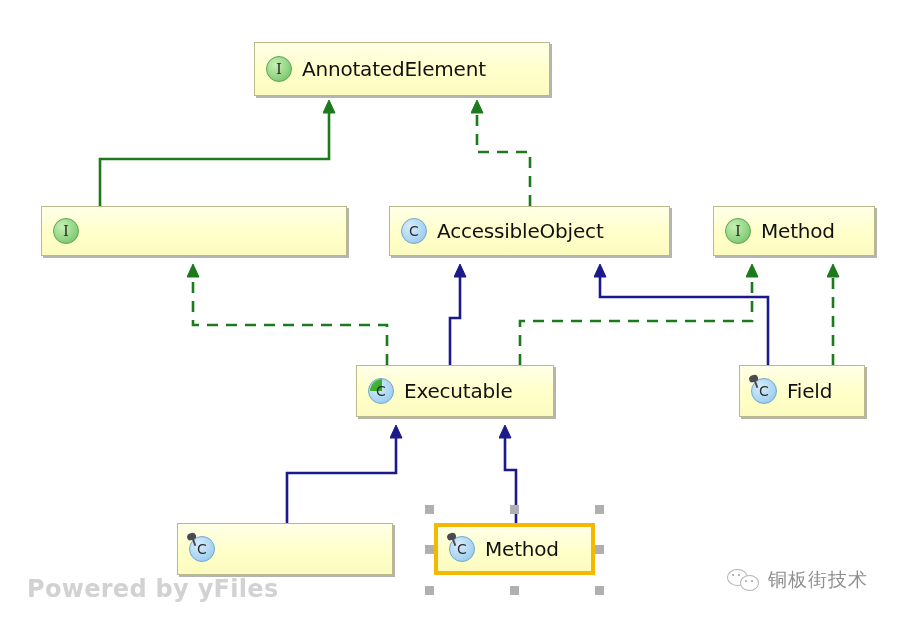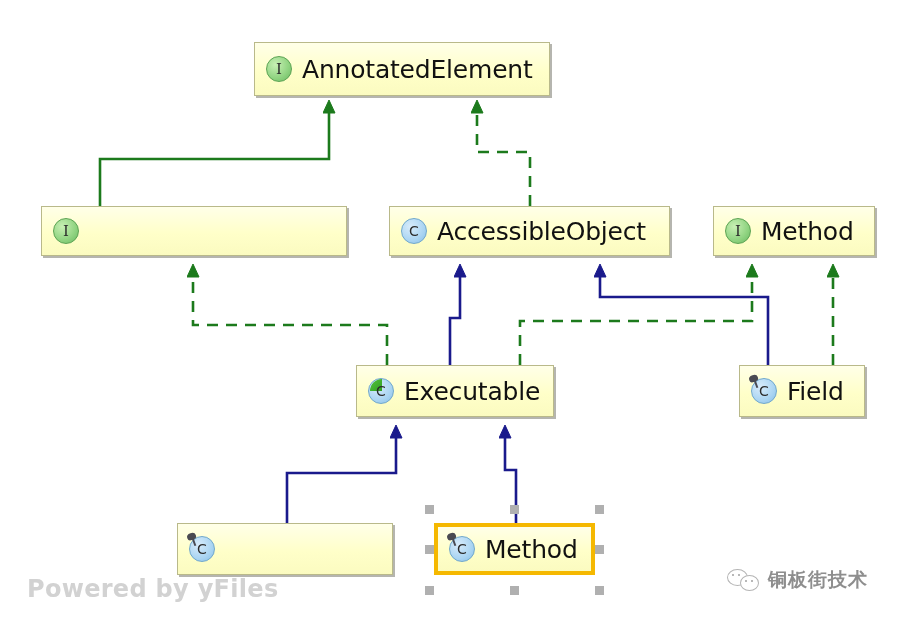--- a/index.html
+++ b/index.html
@@ -33,21 +33,21 @@
     align-items: center;
     padding-left: 11px;
     z-index: 5;
   }
   .node.selected {
     border: 4px solid #f5b800;
     box-shadow: none;
     z-index: 7;
   }
   .node-label {
-    font-size: 25px;
+    font-size: 20px;
     color: #111111;
     line-height: 1;
     margin-left: 10px;
     letter-spacing: -0.2px;
     white-space: nowrap;
   }
 
   
   .icon {
     position: relative;
@@ -308,21 +308,21 @@
   <div class="handle" style="left:510px; top:505px;"></div>
   <div class="handle" style="left:595px; top:505px;"></div>
   <div class="handle" style="left:425px; top:545px;"></div>
   <div class="handle" style="left:595px; top:545px;"></div>
   <div class="handle" style="left:425px; top:586px;"></div>
   <div class="handle" style="left:510px; top:586px;"></div>
   <div class="handle" style="left:595px; top:586px;"></div>
 
   <div class="watermark-yfiles" style="left:27px; top:575px;">Powered by yFiles</div>
 
-  <div class="watermark-wechat" style="left:727px; top:567px;font-weight:bold;">
+  <div class="watermark-wechat" style="left:727px; top:567px;">
     <span class="wc-logo">
       <span class="b1"></span>
       <span class="b2"></span>
       <span class="e" style="left:5px; top:6px;"></span>
       <span class="e" style="left:11px; top:6px;"></span>
       <span class="e" style="left:18px; top:12px;"></span>
       <span class="e" style="left:24px; top:12px;"></span>
     </span>
     <span class="wc-text">铜板街技术</span>
   </div>

